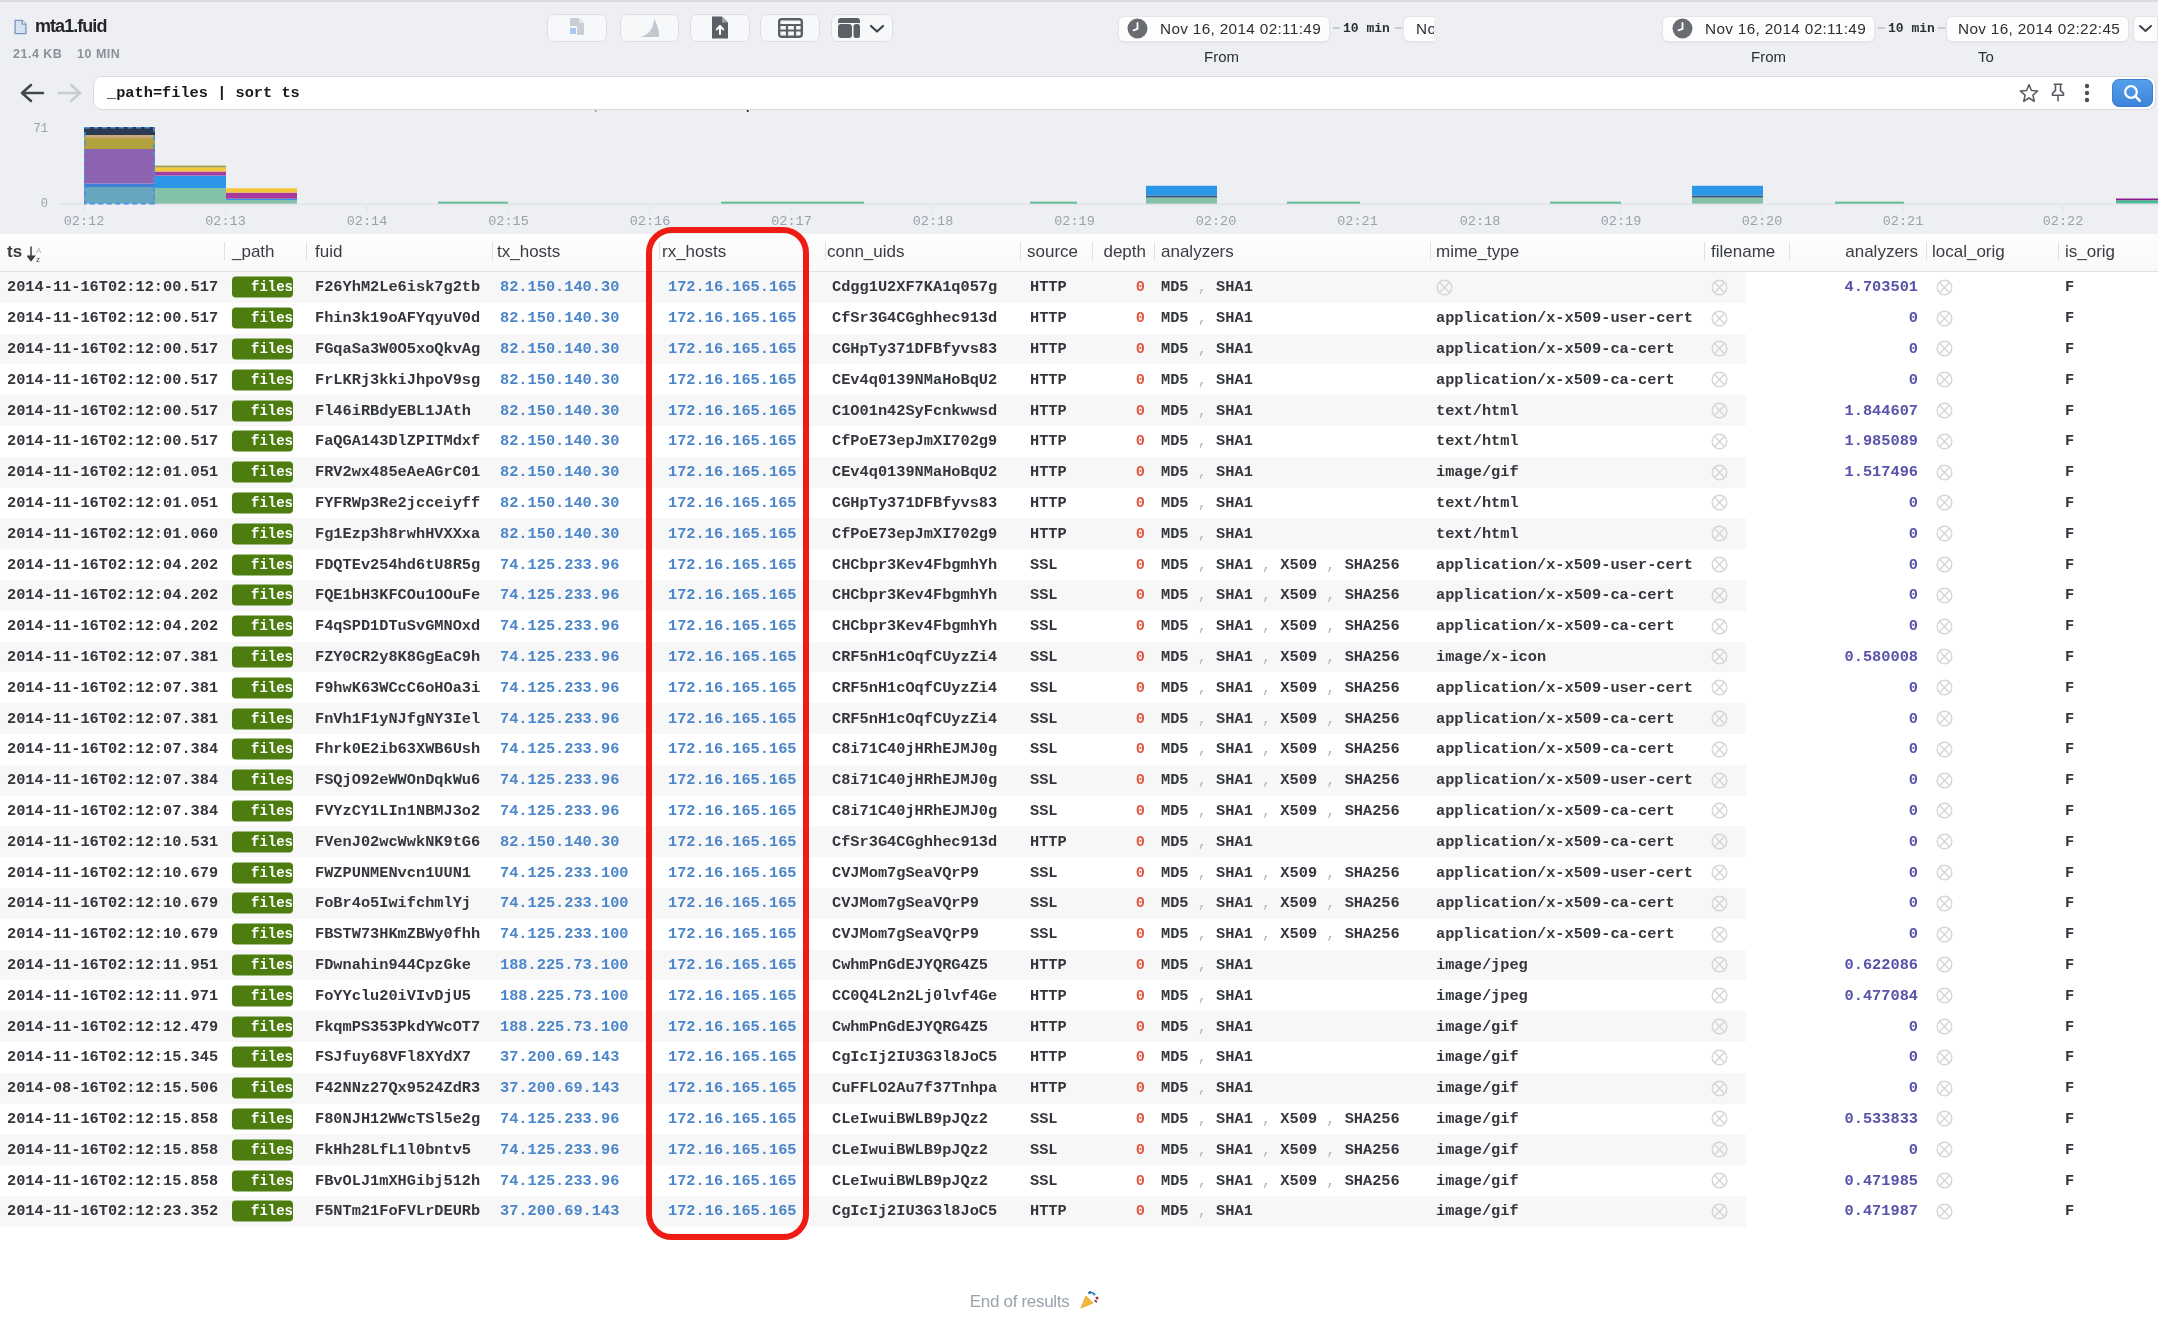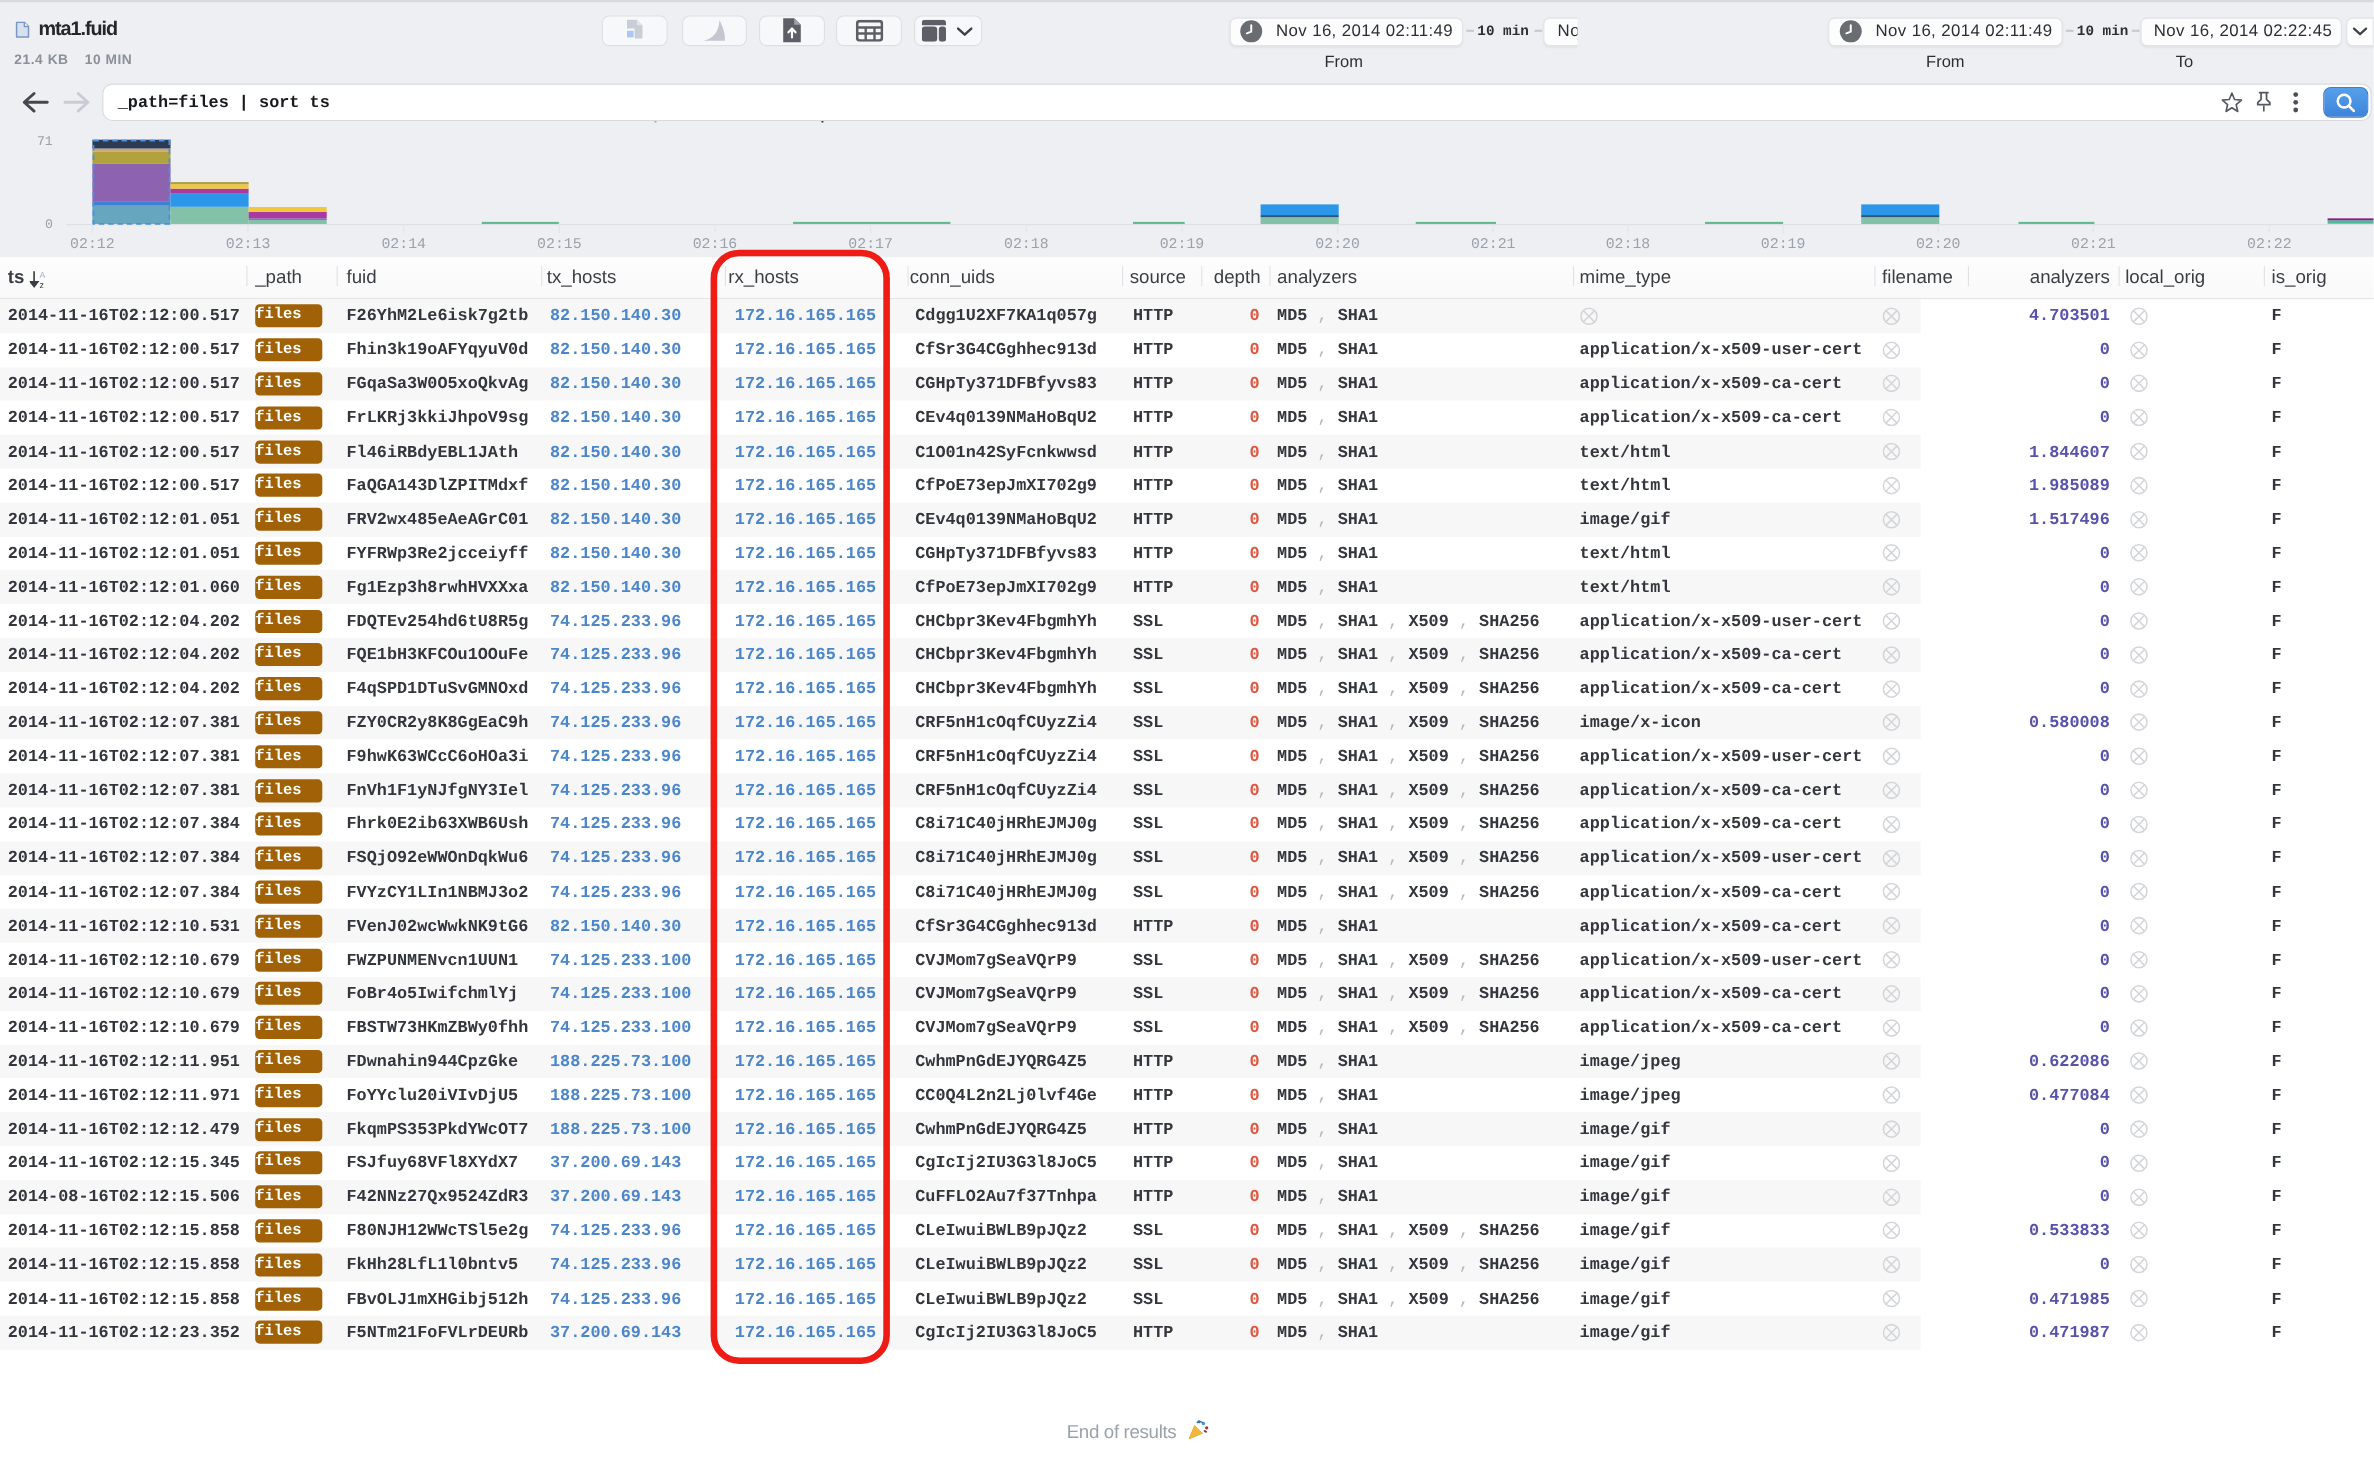--- a/index.html
+++ b/index.html
@@ -26,21 +26,21 @@
 #thead{position:absolute;left:0;top:234px;width:2158px;height:38px;background:linear-gradient(#fdfdfd,#f9f9fa);border-bottom:1px solid #e2e3e6;}
 .th{position:absolute;top:8px;font-size:17px;color:#3a3d42;white-space:nowrap;}
 .sep{position:absolute;top:8px;height:18px;width:1px;background:#dfe1e5;}
 #rows{position:absolute;left:0;top:272px;width:2158px;}
 .row{position:relative;width:1746px;height:30.8px;text-decoration:underline;}
 .row.odd{background:#f7f7f8;}
 .c{position:absolute;top:50%;transform:translateY(-50%);font-family:"Liberation Mono",monospace;font-size:15.3px;font-weight:bold;color:#33363c;white-space:nowrap;letter-spacing:0;}
 .c.blue{color:#4c86ca;font-weight:bold;}
 .c.red{color:#e05740;}
 .c.purp{color:#5752aa;}
-.badge{position:absolute;left:232px;top:50%;transform:translateY(-50%);width:61px;height:21px;background:#a16207;border-radius:4px;color:#fff;font-family:"Liberation Mono",monospace;font-size:14px;font-weight:bold;text-align:left;line-height:21px;}
+.badge{position:absolute;left:232px;top:50%;transform:translateY(-50%);width:61px;height:21px;background:#4d7c0f;border-radius:4px;color:#fff;font-family:"Liberation Mono",monospace;font-size:14px;font-weight:bold;text-align:right;line-height:21px;}
 .comma{color:#b4b7bb;font-weight:normal;}
 .nullico{display:inline-block;vertical-align:middle;}
 
 #redbox{position:absolute;left:646px;top:227px;width:163px;height:1013px;border:6px solid #ee1c14;border-radius:26px;}
 #endline{position:absolute;left:-44px;top:1289px;width:2158px;text-align:center;font-size:17px;letter-spacing:-0.3px;color:#9aa2ac;}
 </style></head><body>
 <div id="page">
 <div id="top"></div>
     <div id="topstrip"></div>
     <svg class="abs" style="left:13px;top:18px" width="15" height="18" viewBox="0 0 18 19">

